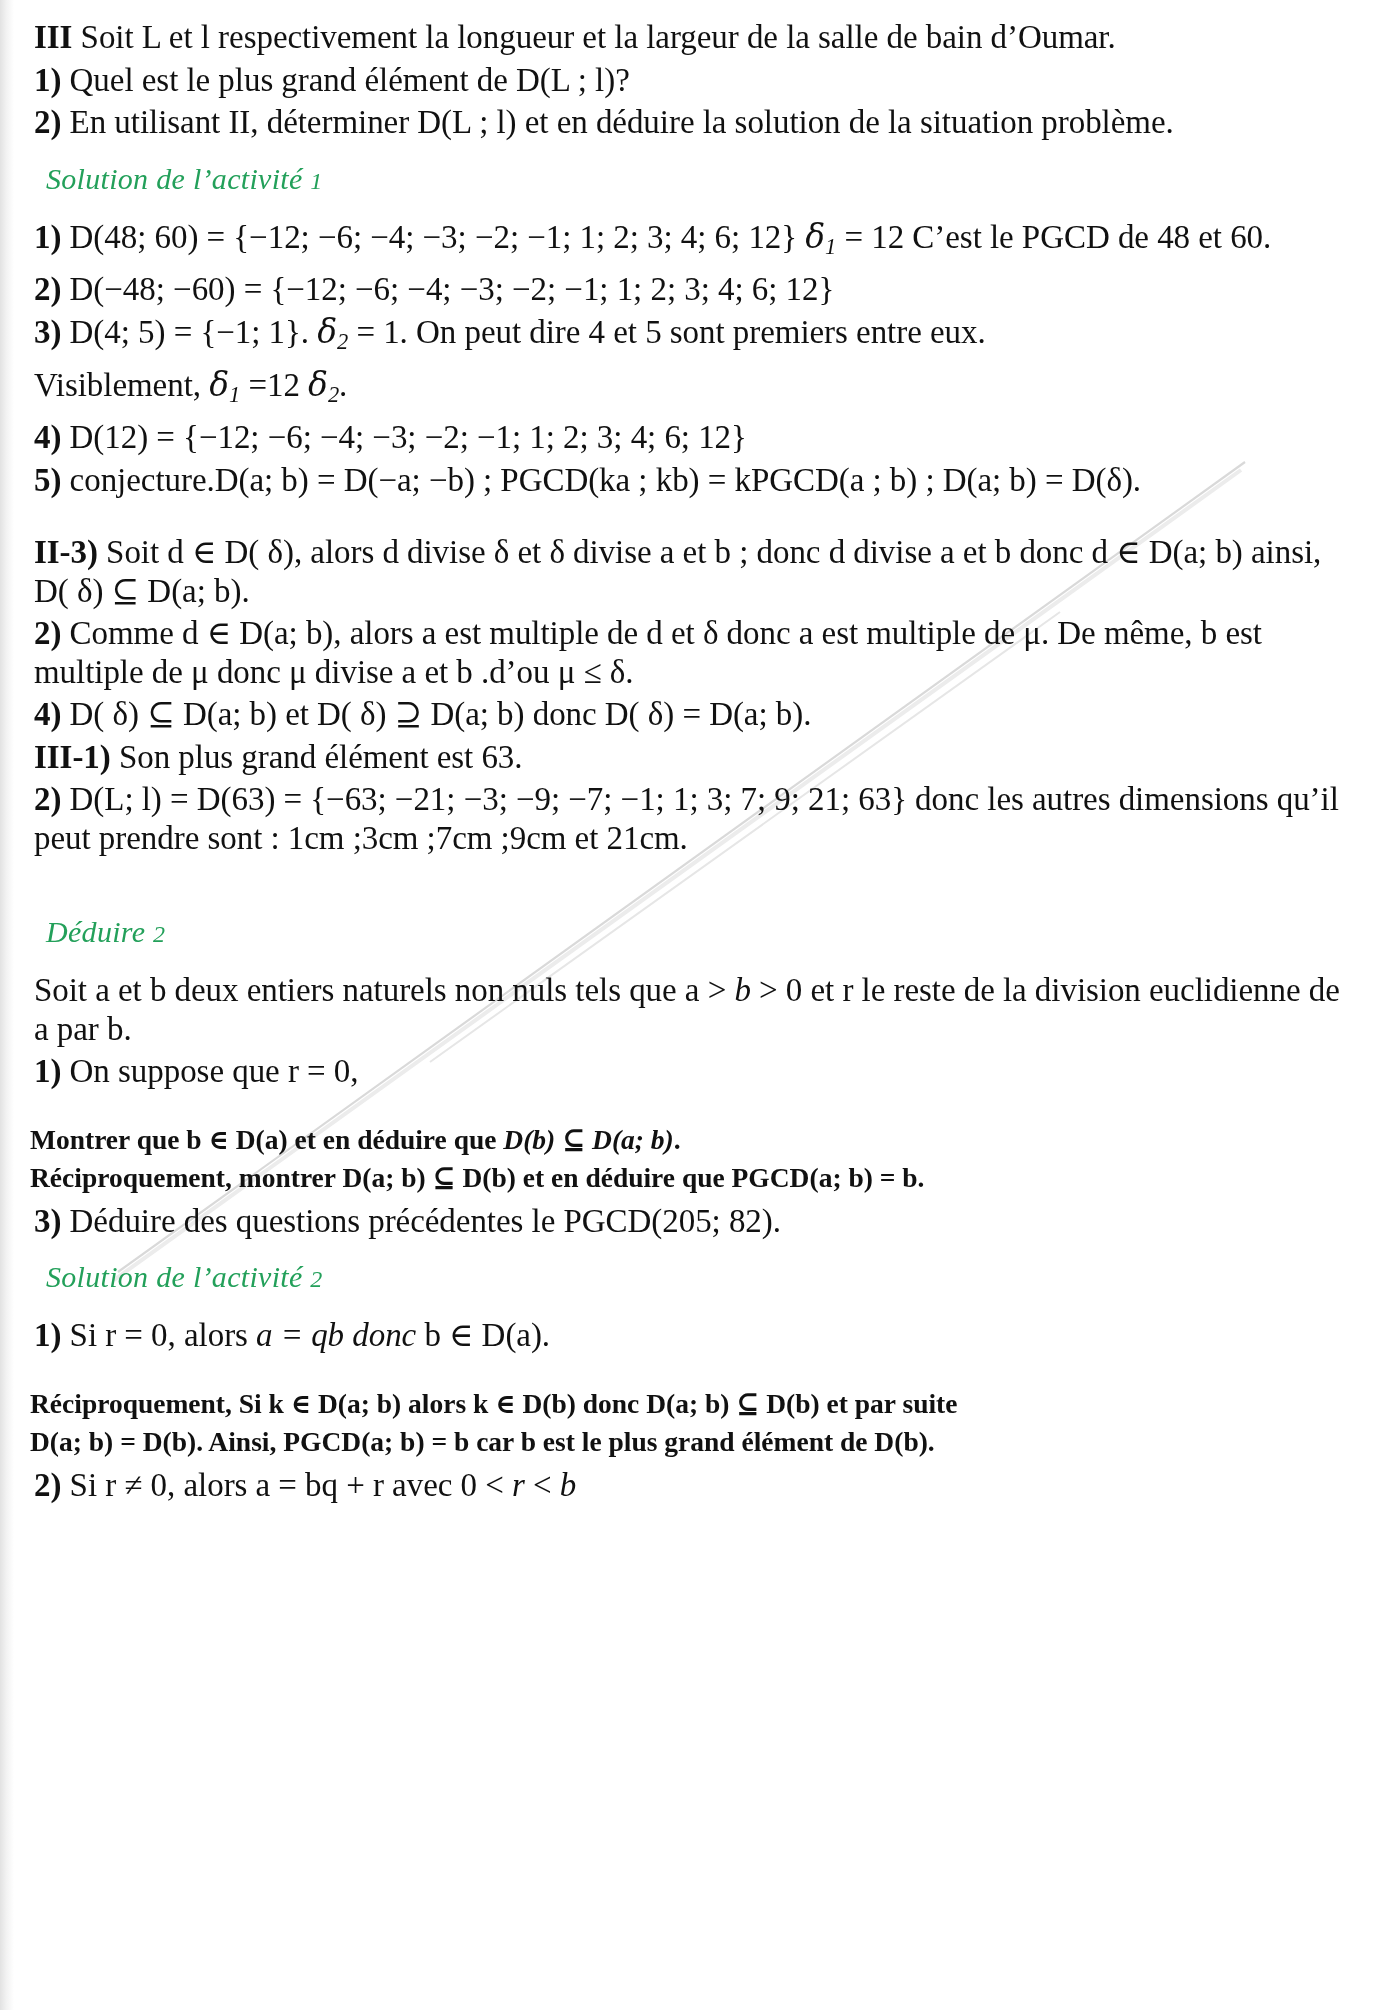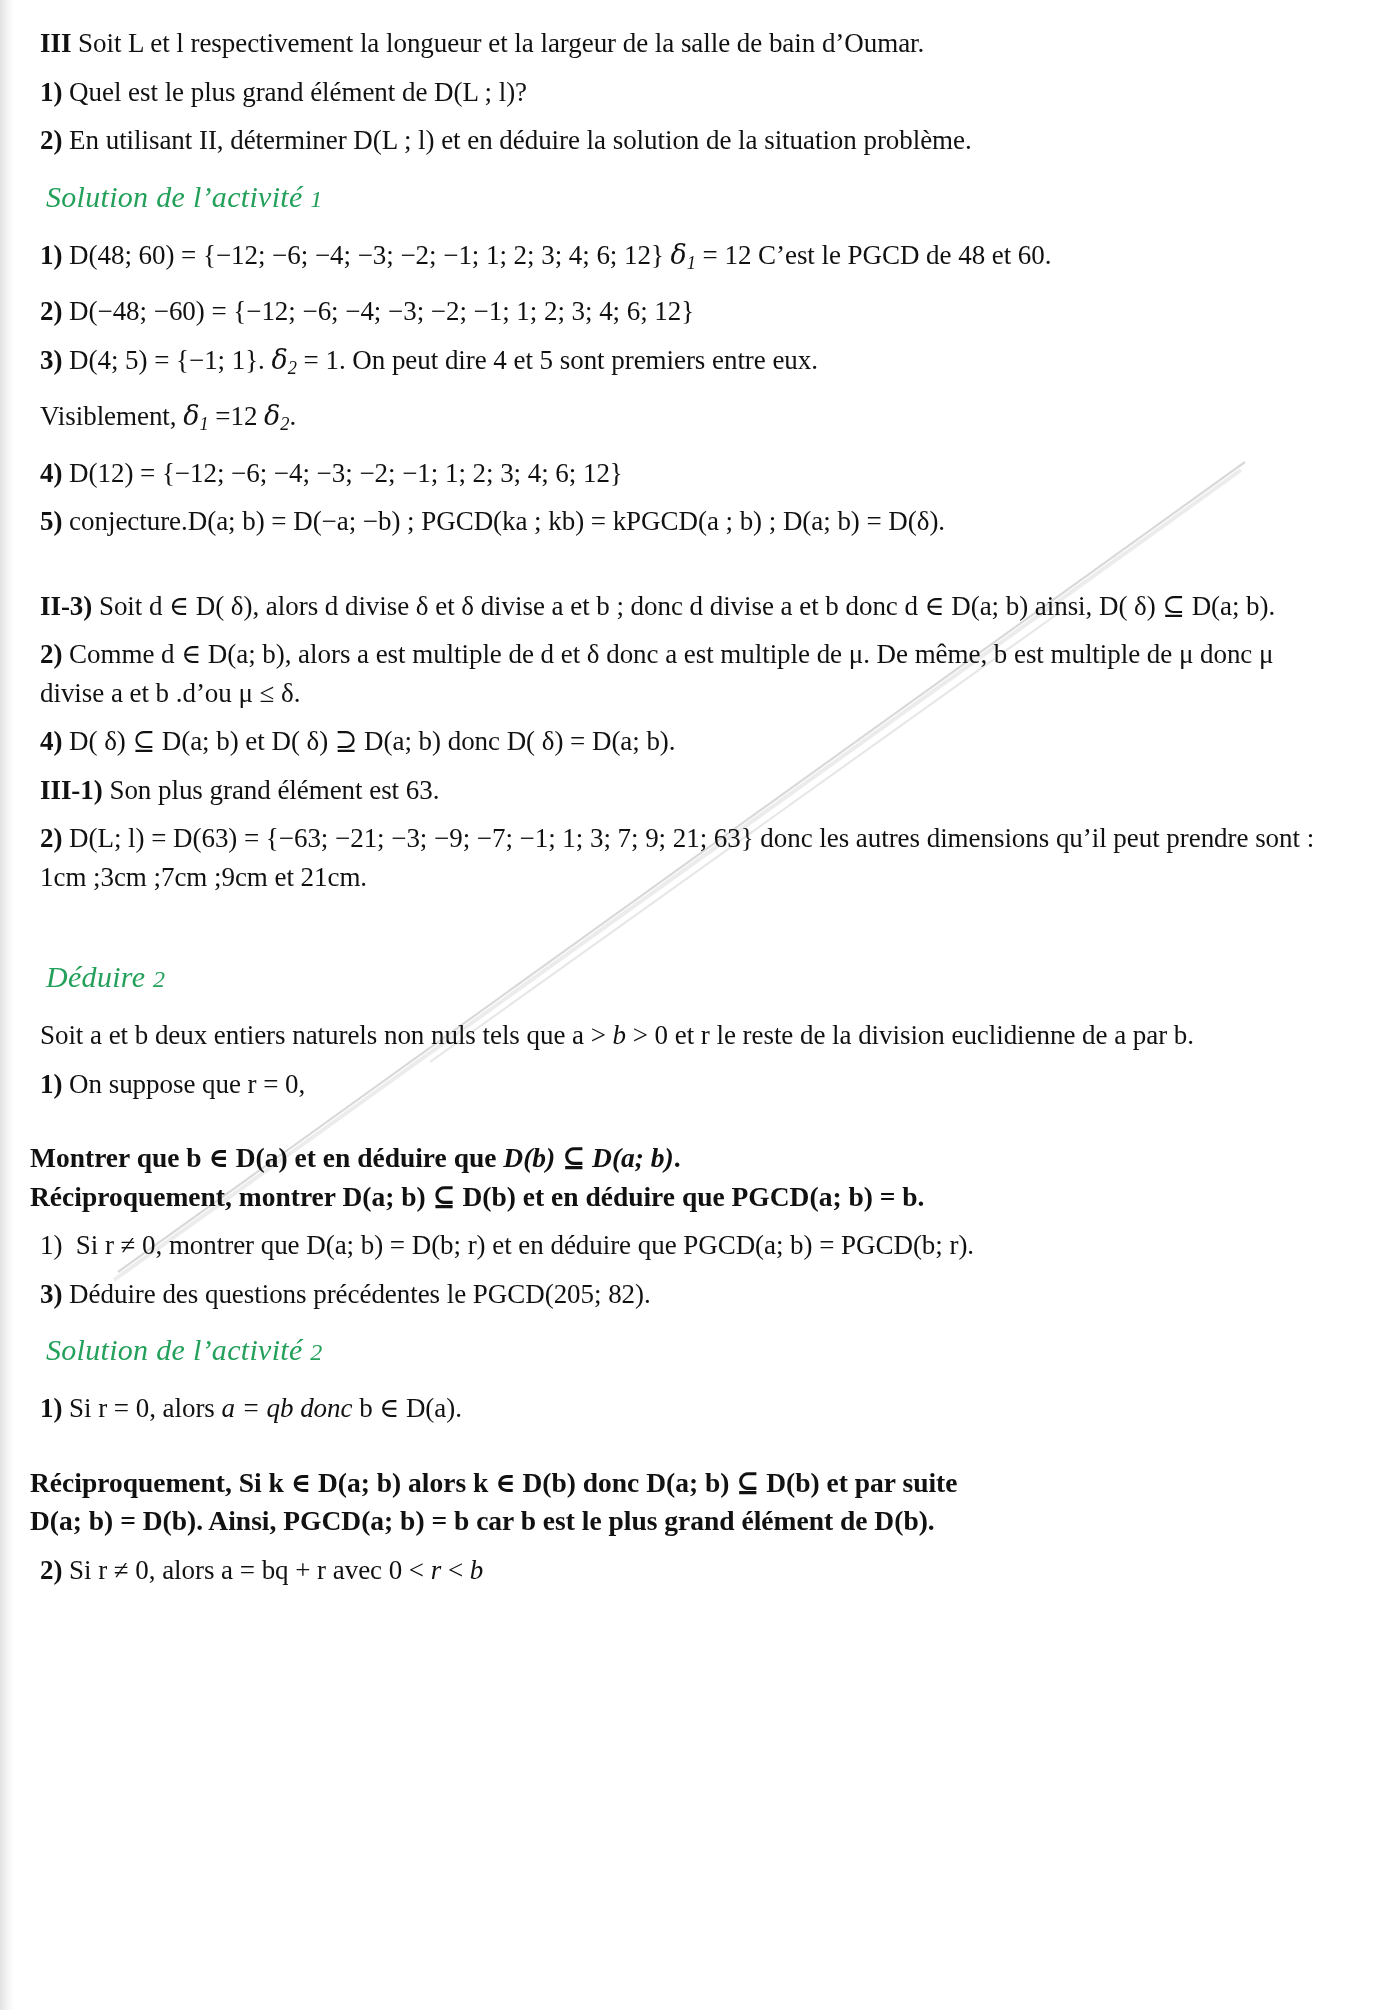--- a/index.html
+++ b/index.html
@@ -39,23 +39,23 @@
     width: 1375px; height: 2010px;
   }
 
   .content {
     position: relative;
     padding: 14px 28px 0 30px;
     z-index: 2;
   }
 
   p.line {
-    margin: 10px;
+    margin: 4px;
     padding: 0;
-    font-size: 27px;
+    font-size: 33px;
     line-height: 38.5px;
     letter-spacing: -0.05px;
   }
   .gap-md { height: 26px; }
   .gap-lg { height: 34px; }
 
   b, .b { font-weight: bold; }
 
   .heading-green {
     color: #23a05a;
@@ -171,21 +171,20 @@
 
     <ul class="bullets lvl1">
       <li>
         <span class="bullet-dot">●</span><span>Montrer que b ∈ D(a) et en déduire que </span><span class="mathit">D(b) ⊆ D(a; b)</span><span>.</span>
       </li>
       <li>
         <span class="bullet-dot">●</span><span>Réciproquement, montrer D(a; b) ⊆ D(b) et en déduire que PGCD(a; b) = b.</span>
       </li>
     </ul>
 
-    <p class="line numitem-indent"><span>1)</span>&nbsp;&nbsp;<span>Si r ≠ 0, montrer que D(a; b) = D(b; r) et en déduire que PGCD(a; b) = PGCD(b; r).</span></p>
 
     <p class="line numitem-indent2"><b>3)</b><span> Déduire des questions précédentes le PGCD(205; 82).</span></p>
 
     <p class="heading-green"><span>Solution de l’activité </span><span class="num">2</span></p>
 
     <p class="line"><b>1)</b><span> Si r = 0, alors </span><span class="mathit">a = qb donc</span><span> b ∈ D(a).</span></p>
 
     <div class="gap-md"></div>
 
     <ul class="bullets lvl1">

